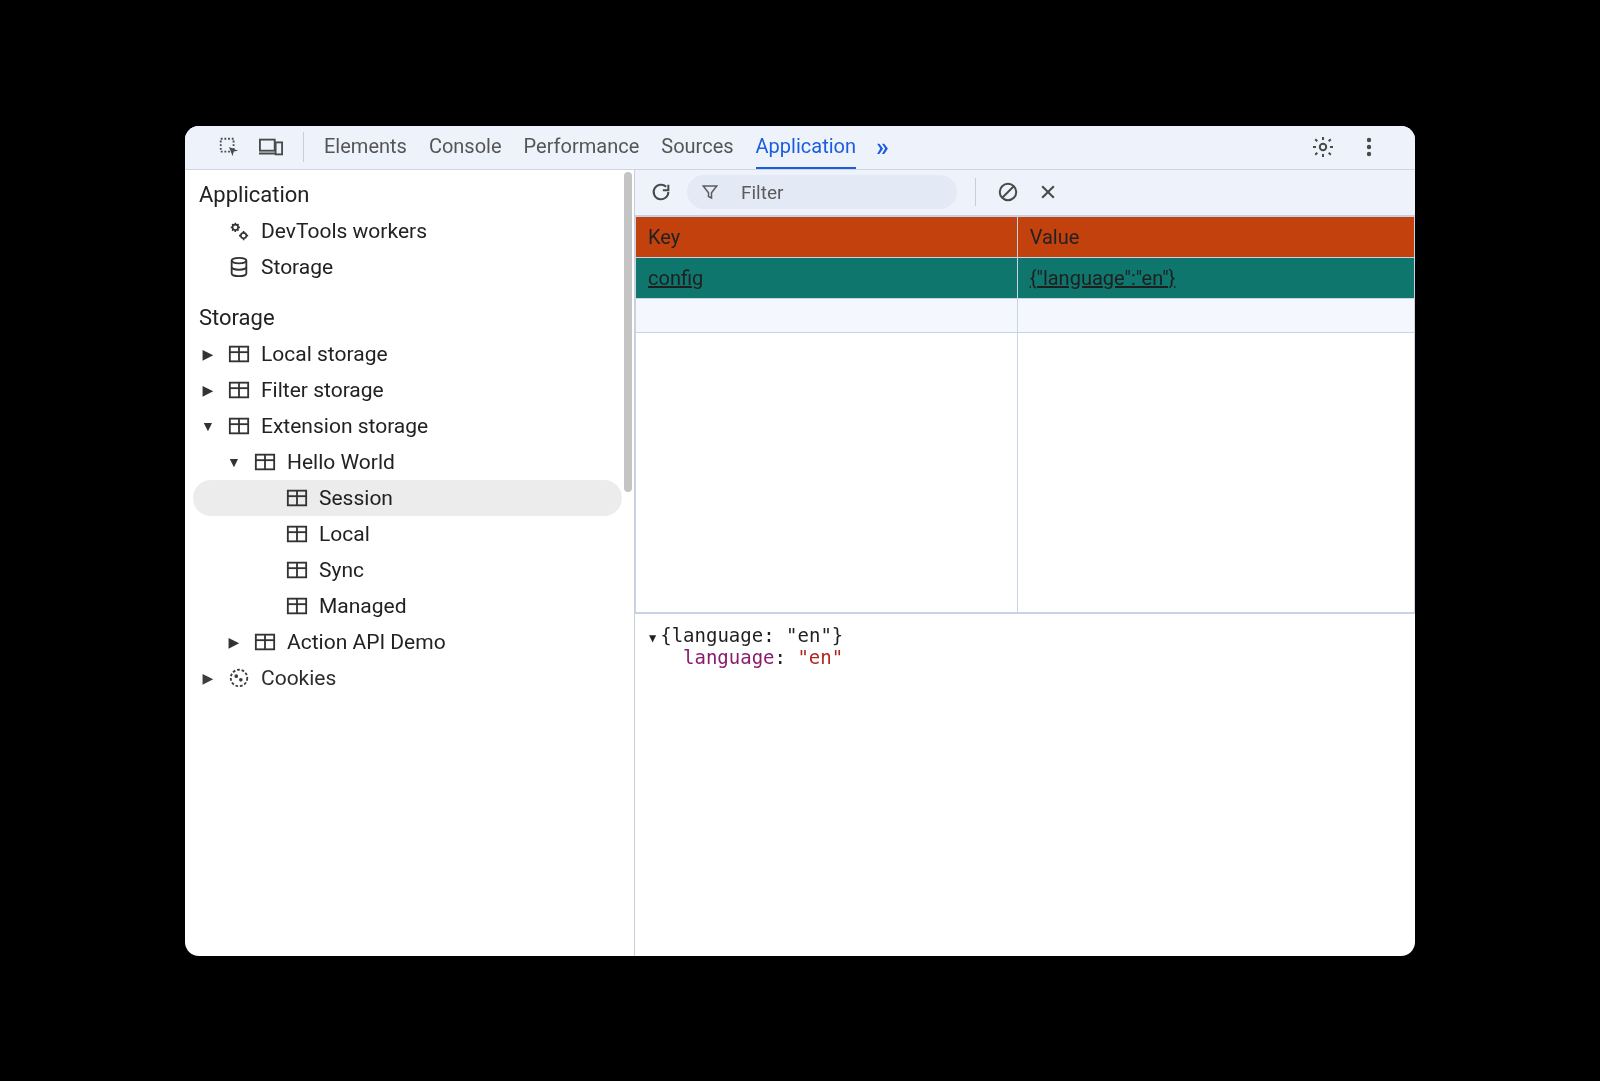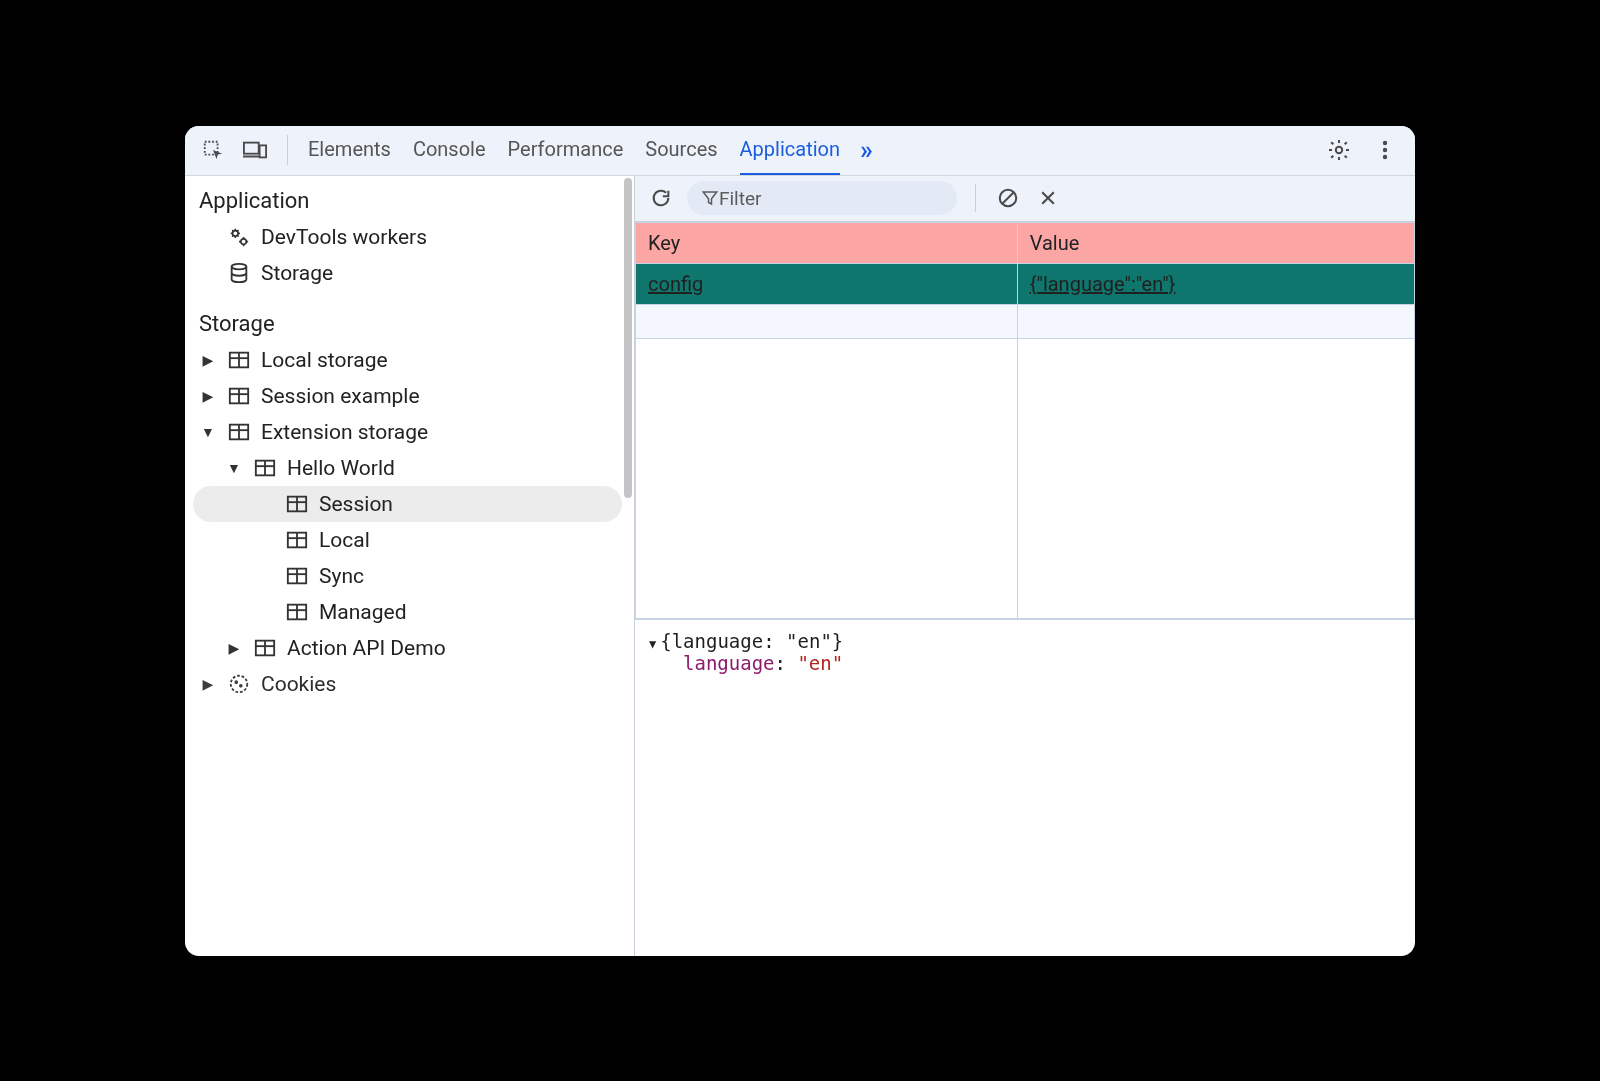--- a/index.html
+++ b/index.html
@@ -35,24 +35,24 @@
   .tl-dot { width:13px; height:13px; border-radius:50%; background:#cfcfd2; }
   .titlebar-title {
     position:absolute; left:0; right:0; text-align:center;
     font-size:15px; color:#6b6b6f; font-weight:500;
     pointer-events:none;
   }
   
   .toolbar {
     display:flex;
     align-items:center;
-    height:50px;
+    height:44px;
     background:#eef3fb;
     border-bottom:1px solid #cfd6e0;
-    padding:0 10px;
+    padding:0 26px;
   }
   .tb-left { display:flex; align-items:center; gap:14px; padding:0 8px 0 4px;}
   .vsep { width:1px; height:30px; background:#c8cfdb; margin:0 6px 0 10px;}
   .tabs { display:flex; align-items:stretch; height:100%; gap:22px; margin-left:14px;}
   .tab {
     display:flex; align-items:center;
     font-size:20px; color:#555; cursor:pointer;
     border-bottom:2.5px solid transparent;
   }
   .tab.active { color:#1a5de0; border-bottom-color:#1a5de0; }
@@ -84,34 +84,34 @@
     background:#ececed; border-radius:999px; margin:0 12px 0 8px;
     padding-left:92px;
   }
   
   .panel{ flex:1; display:flex; flex-direction:column; min-width:0;}
   .panel-toolbar{
     height:46px; display:flex; align-items:center; gap:12px;
     padding:0 12px; border-bottom:1px solid #c8cfdb; background:#eef3fb;
   }
   .filter-box{
-    display:flex; align-items:center; gap:0;
+    display:flex; align-items:center; gap:22px;
     background:#e3eaf6; border-radius:999px; height:34px;
     padding:0 18px 0 14px; min-width:270px; color:#5c5c5c;
   }
   .filter-box span{ font-size:19px; }
   .vsep2{ width:1px; height:28px; background:#c8cfdb; margin:0 6px;}
   .kv-table{
     border-collapse:collapse; width:100%;
   }
   .kv-table th, .kv-table td{
     text-align:left; font-size:20px; font-weight:400;
     padding:8px 12px; border:1px solid #c8d4e6;
   }
-  .kv-table thead th{ background:#fca5a5; color:#222;}
+  .kv-table thead th{ background:#c2410c; color:#222;}
   .kv-table tbody tr.sel td{ background:#0f766e;text-decoration:underline;}
   .kv-table tbody tr.empty td{ height:34px; background:#f4f7fd;}
   .kv-wrap{ border-bottom:1px solid #c8d4e6; }
   .kv-grid{ flex:0 0 auto; }
   .object-view{
     flex:1; min-height:0; overflow:auto;
     font-family: ui-monospace, SFMono-Regular, Menlo, Consolas, monospace;
     font-size:19px; padding:10px 14px 14px;
   }
   .ov-line{ white-space:pre; }
@@ -219,21 +219,21 @@
 
       <div class="tree-item indent-1">
         <span class="caret">▶</span>
         <span class="ti-icon">
           <svg width="22" height="20" viewBox="0 0 24 20" fill="none" stroke="currentColor" stroke-width="2">
               <rect x="2" y="2" width="20" height="16"></rect>
               <line x1="2" y1="8" x2="22" y2="8"></line>
               <line x1="12" y1="2" x2="12" y2="18"></line>
             </svg>
         </span>
-        <span>Session example</span>
+        <span>Filter storage</span>
       </div>
 
       <div class="tree-item indent-1">
         <span class="caret">▼</span>
         <span class="ti-icon">
           <svg width="22" height="20" viewBox="0 0 24 20" fill="none" stroke="currentColor" stroke-width="2">
               <rect x="2" y="2" width="20" height="16"></rect>
               <line x1="2" y1="8" x2="22" y2="8"></line>
               <line x1="12" y1="2" x2="12" y2="18"></line>
             </svg>

